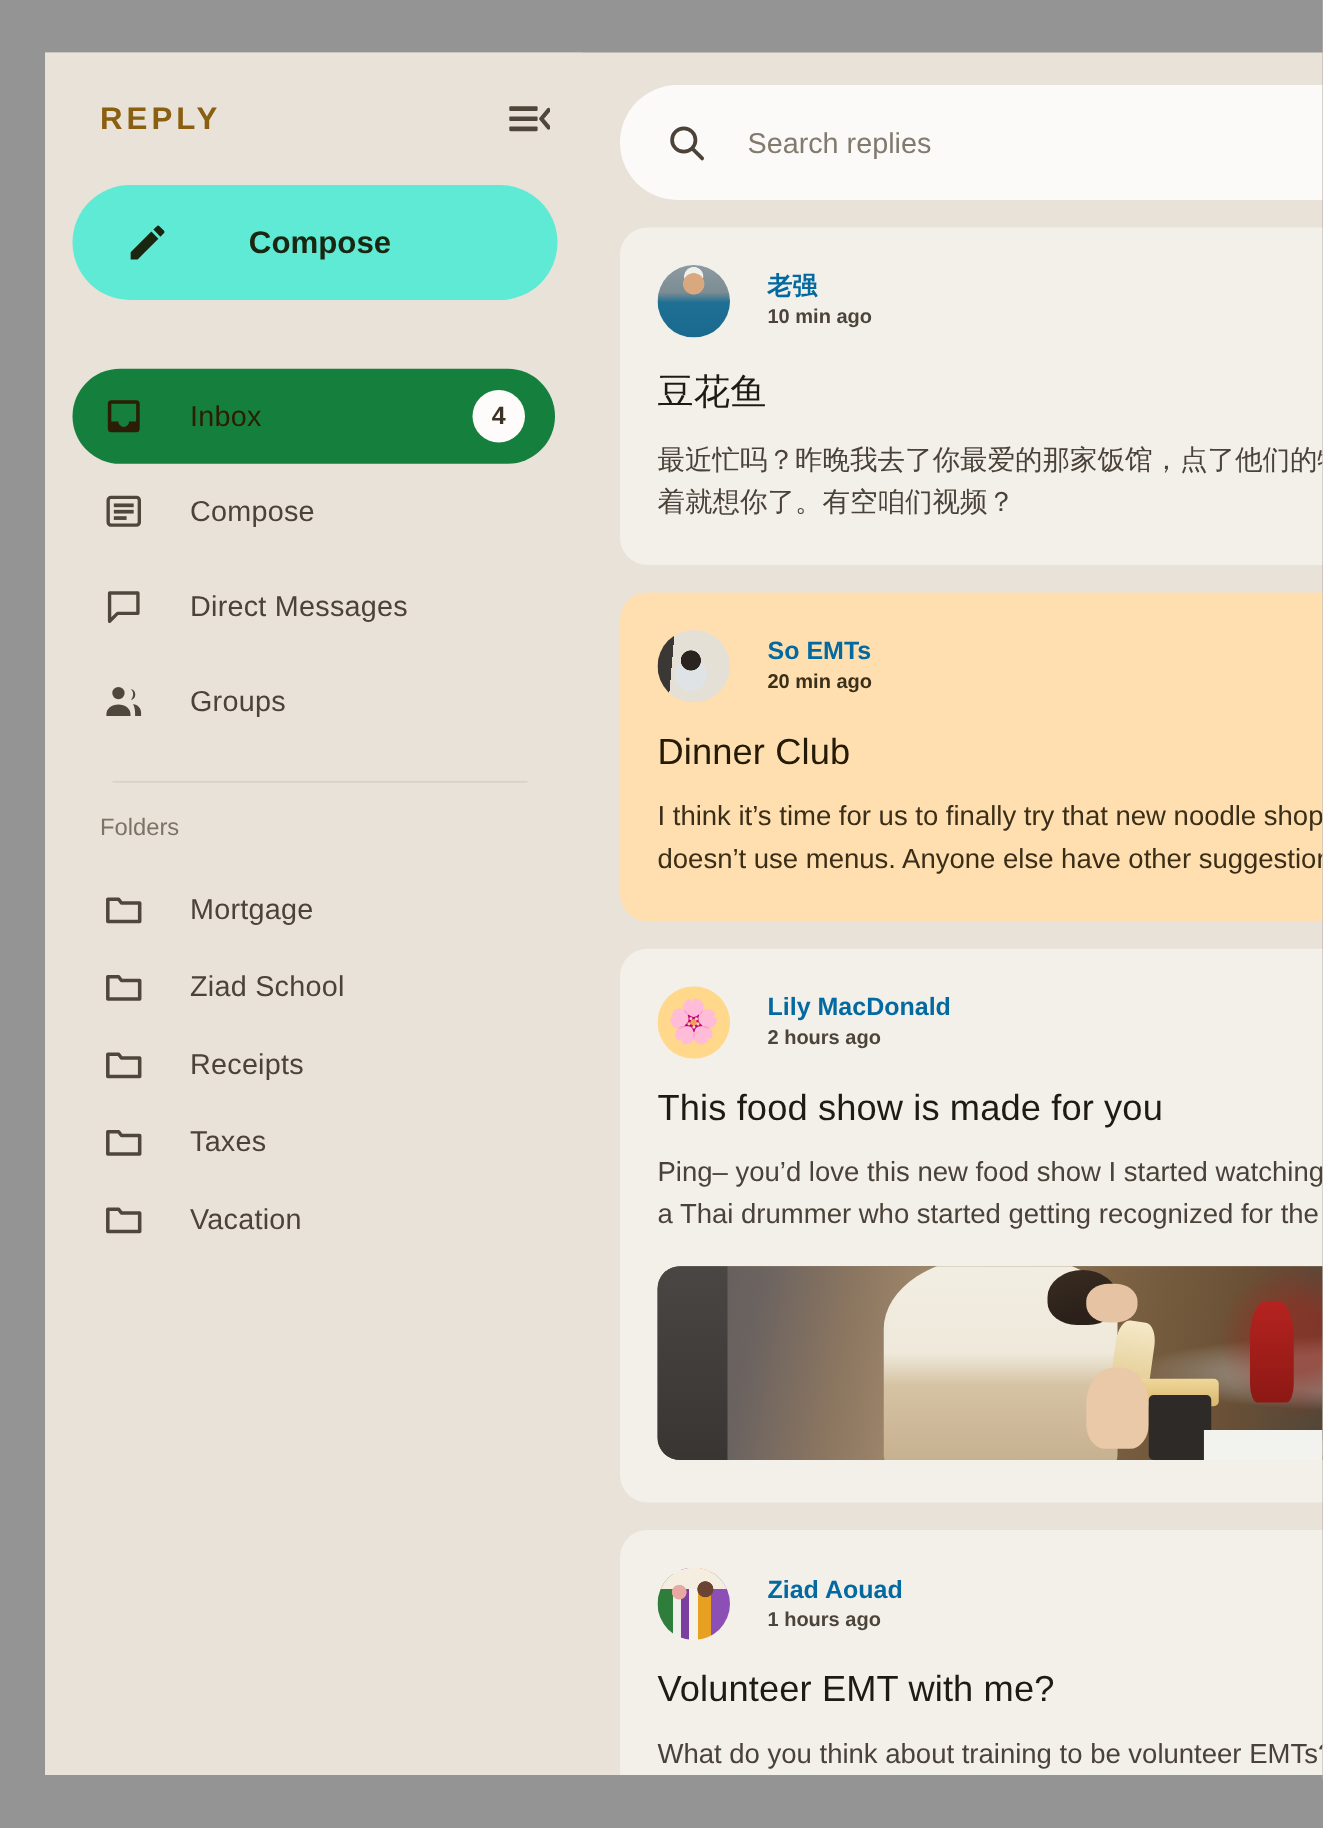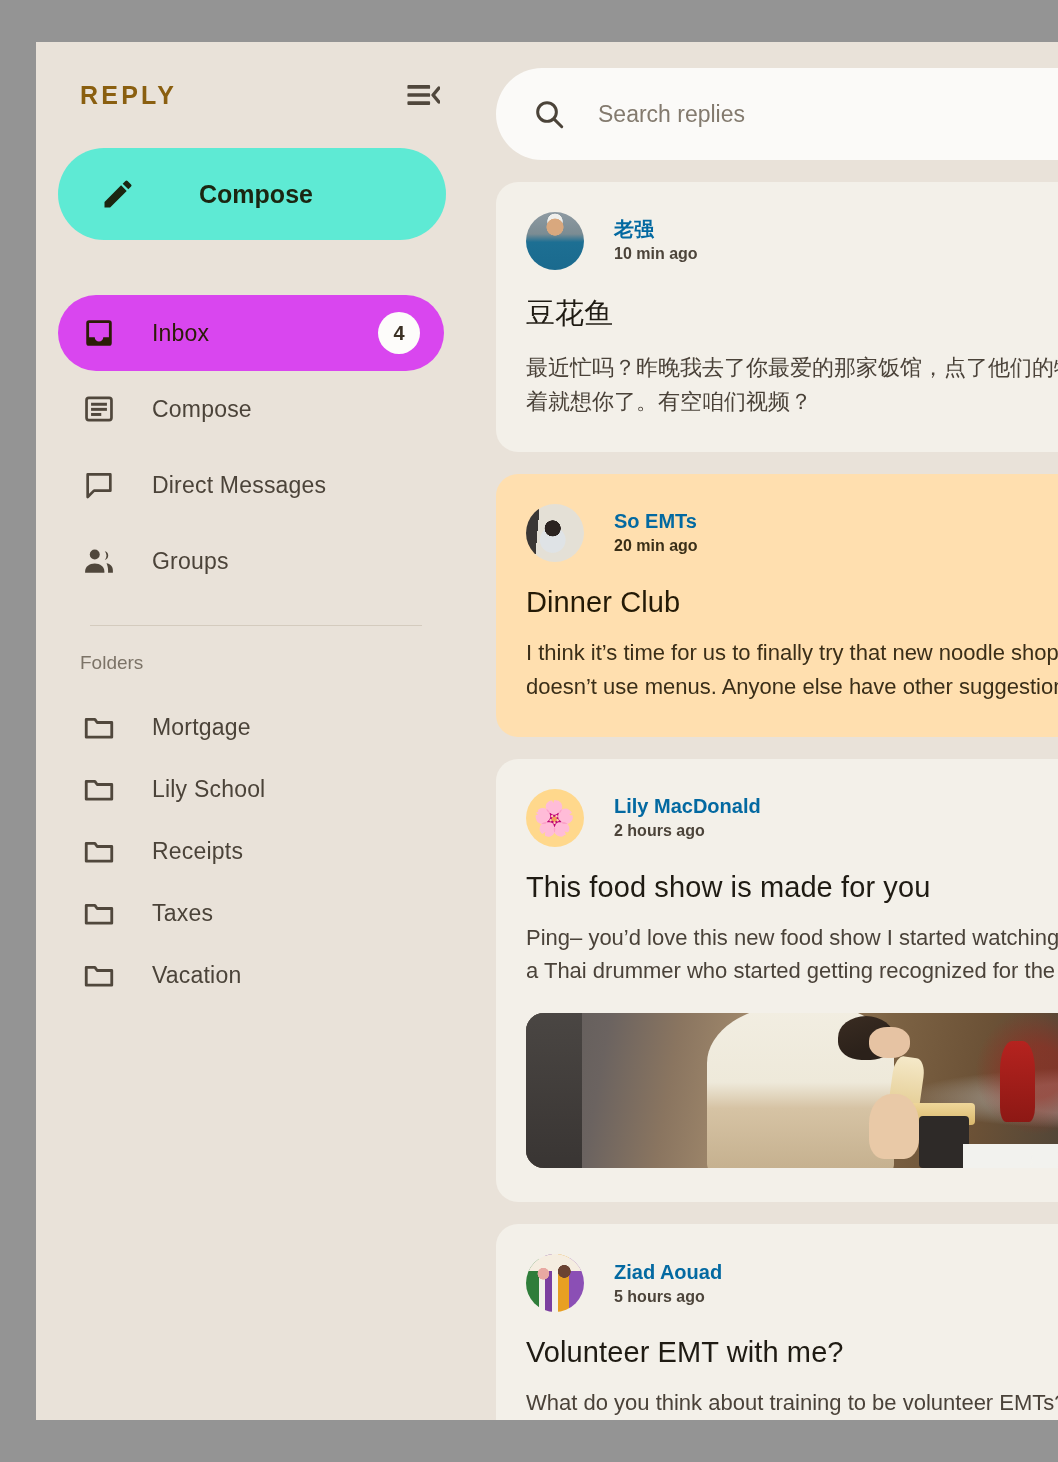--- a/index.html
+++ b/index.html
@@ -59,21 +59,21 @@
 
   .nav-list { margin-top: 55px; }
   .nav-item {
     display: flex; align-items: center;
     height: 76px;
     margin: 0 22px;
     padding: 0 24px 0 24px;
     border-radius: 38px;
     cursor: pointer;
   }
-  .nav-item.active { background: #d946ef; }
+  .nav-item.active { background: #15803d; }
   .nav-ic { width: 34px; height: 34px; flex: 0 0 34px; display:block; }
   .nav-label {
     margin-left: 36px;
     font-size: 23px;
     color: #4B4339;
     letter-spacing: .2px;
   }
   .nav-item.active .nav-label { color: #2B1D06; }
   .nav-badge {
     margin-left: auto;
@@ -368,21 +368,21 @@
       <div class="folder-item">
         <span class="nav-ic"><svg viewBox="0 0 24 24" width="34" height="34" fill="none" stroke="#50473C" stroke-width="2" stroke-linejoin="round">
               <path d="M3 19.2V6.6h6.1l1.6 2.2H21v10.4z"></path>
             </svg></span>
         <span class="folder-label">Mortgage</span>
       </div>
       <div class="folder-item">
         <span class="nav-ic"><svg viewBox="0 0 24 24" width="34" height="34" fill="none" stroke="#50473C" stroke-width="2" stroke-linejoin="round">
               <path d="M3 19.2V6.6h6.1l1.6 2.2H21v10.4z"></path>
             </svg></span>
-        <span class="folder-label">Lily School</span>
+        <span class="folder-label">Ziad School</span>
       </div>
       <div class="folder-item">
         <span class="nav-ic"><svg viewBox="0 0 24 24" width="34" height="34" fill="none" stroke="#50473C" stroke-width="2" stroke-linejoin="round">
               <path d="M3 19.2V6.6h6.1l1.6 2.2H21v10.4z"></path>
             </svg></span>
         <span class="folder-label">Receipts</span>
       </div>
       <div class="folder-item">
         <span class="nav-ic"><svg viewBox="0 0 24 24" width="34" height="34" fill="none" stroke="#50473C" stroke-width="2" stroke-linejoin="round">
               <path d="M3 19.2V6.6h6.1l1.6 2.2H21v10.4z"></path>
@@ -470,21 +470,21 @@
       </div>
     </div>
 
     <div class="card">
       <div class="card-head">
         <div class="avatar">
             <div class="av-illus"></div>
           </div>
         <div class="meta">
           <div class="sender">Ziad Aouad</div>
-          <div class="time">5 hours ago</div>
+          <div class="time">1 hours ago</div>
         </div>
       </div>
       <div class="subject">Volunteer EMT with me?</div>
       <div class="body">What do you think about training to be volunteer EMTs? W</div>
 
     </div>
 
   </div>
 </div>
 

